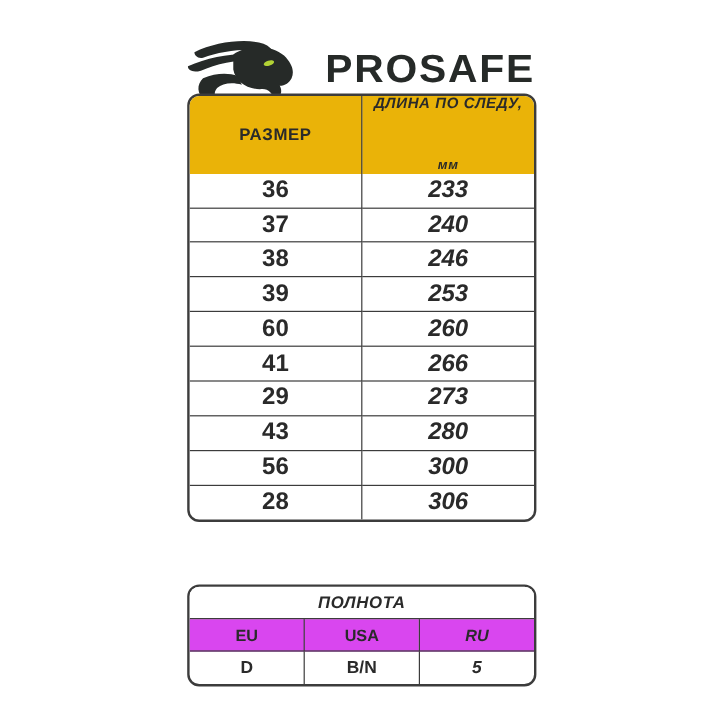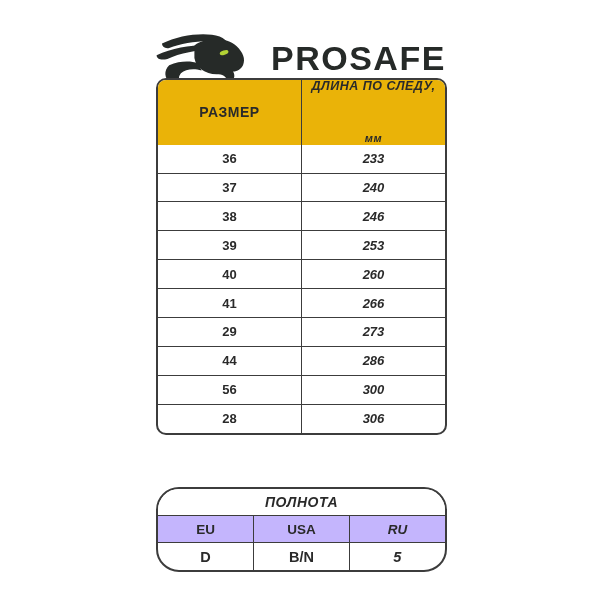--- a/index.html
+++ b/index.html
@@ -45,26 +45,26 @@
   table tr:last-child  > * { border-bottom:0; }
 
   
   .size-box { left:156px; top:78px; width:291px; }
   .size-box thead th {
     background:#eab308;
     height:31px; font-size:14px; letter-spacing:0.5px;
   }
   .size-box thead .two-line { line-height:1.05; font-size:12.5px; }
   .size-box thead .two-line .sub { font-size:11px;margin-top:40px; }
-  .size-box tbody td { height:27.9px; font-size:13px; }
+  .size-box tbody td { height:27.9px; font-size:20px; }
 
   
-  .width-box { left:156px; top:487px; width:291px;border-radius:23px; }
+  .width-box { left:156px; top:487px; width:291px; }
   .width-box .title-cell { height:26px; font-size:14px; background:#fff; letter-spacing:0.5px; }
-  .width-box .green-row th { background:#c4b5fd; height:26px; font-size:13.5px; }
+  .width-box .green-row th { background:#d946ef; height:26px; font-size:13.5px; }
   .width-box .value-row td { height:27px; font-size:14.5px; }
 </style>
 </head>
 <body>
 
 <div class="page">
 
   <div class="logo-row">
     <svg class="rhino-svg" viewBox="0 0 120 64" aria-hidden="true">
       <g fill="#262a28">
@@ -100,34 +100,34 @@
         </tr>
         <tr>
           <td>38</td>
           <td>246</td>
         </tr>
         <tr>
           <td>39</td>
           <td>253</td>
         </tr>
         <tr>
-          <td>40</td>
+          <td>60</td>
           <td>260</td>
         </tr>
         <tr>
           <td>41</td>
           <td>266</td>
         </tr>
         <tr>
           <td>29</td>
           <td>273</td>
         </tr>
         <tr>
-          <td>44</td>
-          <td>286</td>
+          <td>43</td>
+          <td>280</td>
         </tr>
         <tr>
           <td>56</td>
           <td>300</td>
         </tr>
         <tr>
           <td>28</td>
           <td>306</td>
         </tr>
       </tbody>

